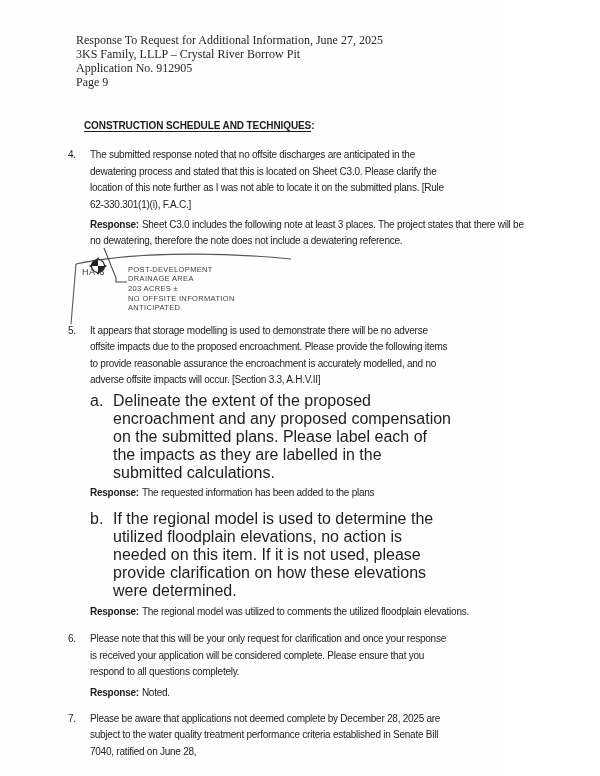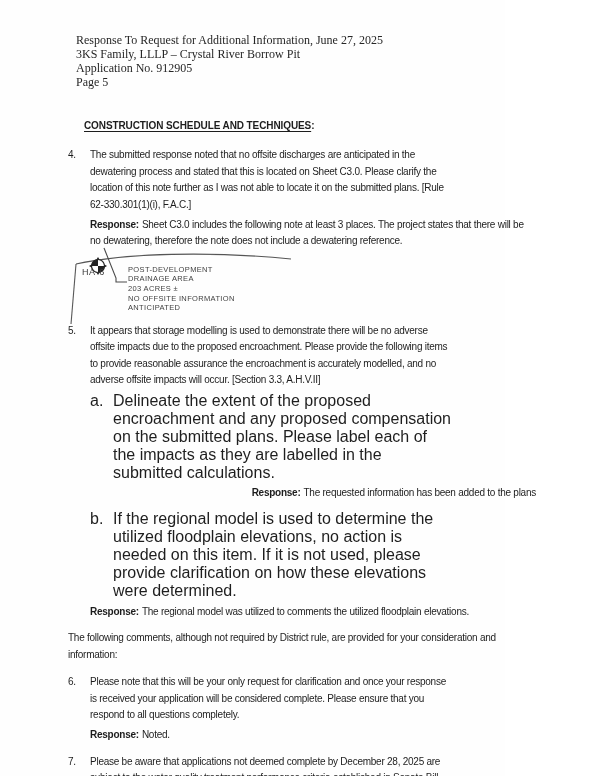--- a/index.html
+++ b/index.html
@@ -51,21 +51,21 @@
   .sub-item .itext { width: 420px; max-width: 420px; }
 
   #item4 { margin-top: 13px; }
   #item5 { margin-top: 9px; }
   #item6 { margin-top: 11px; }
   #item7 { margin-top: 10px; }
   #sub5a { margin-top: 4px; }
   #sub5b { margin-top: 8px; }
 
   .response { margin: 4px 0 0 22px; width: 446px; }
-  .response.resp-a { margin-top: 3px; text-align: right; }
+  .response.resp-a { margin-top: 3px; }
   .resp-label { font-weight: bold; margin-right: 3px; }
 
   .para { margin-top: 10px; width: 464px; }
 
   
   .figure {
     position: relative;
     height: 64px;
     margin: 0 0 5px 2px;
   }
@@ -82,21 +82,21 @@
 </style>
 </head>
 <body>
 
 <div class="page">
 
   <div class="doc-header">
     <div>Response To Request for Additional Information, June 27, 2025</div>
     <div>3KS Family, LLLP – Crystal River Borrow Pit</div>
     <div>Application No. 912905</div>
-    <div>Page 5</div>
+    <div>Page 9</div>
   </div>
 
   <div class="sec-heading construction"><span class="u">CONSTRUCTION SCHEDULE AND TECHNIQUES</span><span>:</span></div>
 
   <div class="num-item" id="item4">
     <span class="num">4.</span>
     <div class="itext">The submitted response noted that no offsite discharges are anticipated in the dewatering process and stated that this is located on Sheet C3.0. Please clarify the location of this note further as I was not able to locate it on the submitted plans. [Rule 62-330.301(1)(i), F.A.C.]</div>
   </div>
 
   <div class="response"><span class="resp-label">Response:</span><span>Sheet C3.0 includes the following note at least 3 places. The project states that there will be no dewatering, therefore the note does not include a dewatering reference.</span></div>
@@ -143,21 +143,20 @@
 
   <div class="response resp-a"><span class="resp-label">Response:</span><span>The requested information has been added to the plans</span></div>
 
   <div class="sub-item" id="sub5b">
     <span class="num">b.</span>
     <div class="itext">If the regional model is used to determine the utilized floodplain elevations, no action is needed on this item. If it is not used, please provide clarification on how these elevations were determined.</div>
   </div>
 
   <div class="response"><span class="resp-label">Response:</span><span>The regional model was utilized to comments the utilized floodplain elevations.</span></div>
 
-  <div class="para">The following comments, although not required by District rule, are provided for your consideration and information:</div>
 
   <div class="num-item" id="item6">
     <span class="num">6.</span>
     <div class="itext">Please note that this will be your only request for clarification and once your response is received your application will be considered complete. Please ensure that you respond to all questions completely.</div>
   </div>
 
   <div class="response"><span class="resp-label">Response:</span><span>Noted.</span></div>
 
   <div class="num-item" id="item7">
     <span class="num">7.</span>

